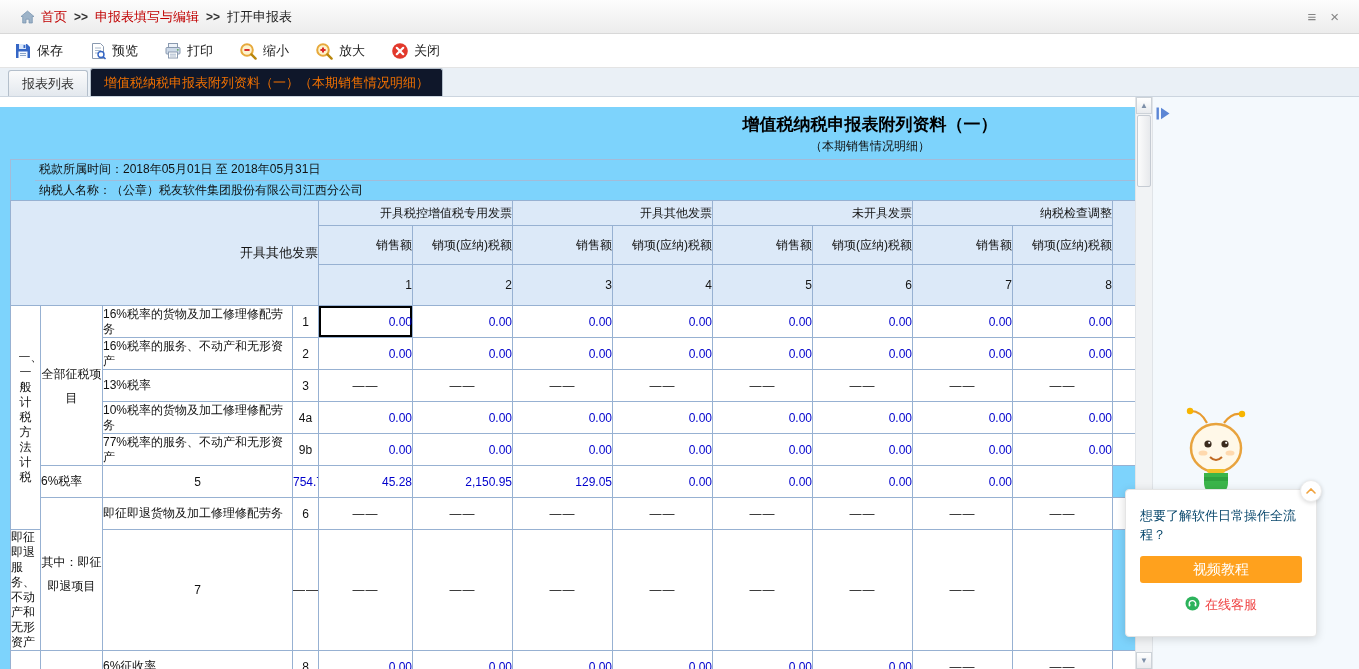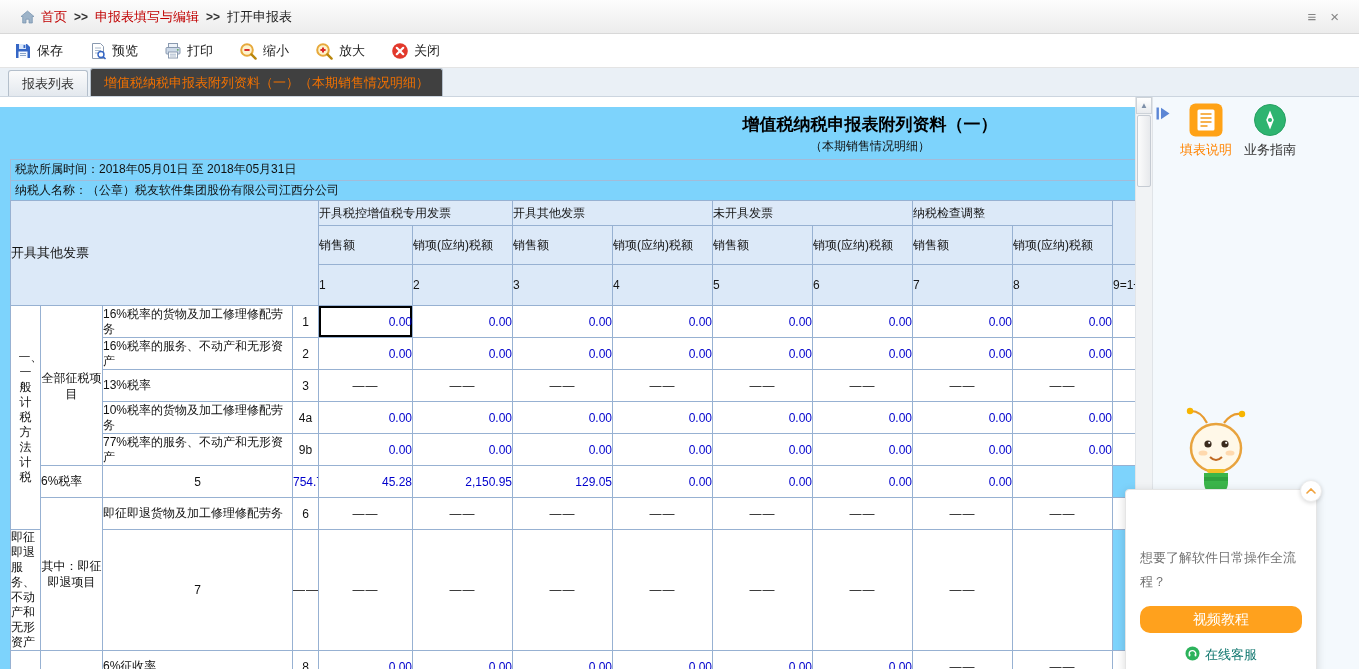--- a/index.html
+++ b/index.html
@@ -31,43 +31,43 @@
   
   .tabbar {
     height:29px; background:#eaf0f6; border-bottom:1px solid #ccd5df;
     display:flex; align-items:flex-end; padding-left:8px; gap:2px;
   }
   .tab {
     height:26px; line-height:25px; padding:0 13px; font-size:13px; color:#333;
     background:linear-gradient(#fbfbfb,#e3e8ee); border:1px solid #b4bfcb; border-bottom:none;
     border-radius:3px 3px 0 0; cursor:pointer; white-space:nowrap;
   }
-  .tab.active { height:28px; line-height:27px; background:#404040; color:#f07000; }
+  .tab.active { height:28px; line-height:27px; background:#0f172a; color:#f07000; }
   
   .content { display:flex; height:572px; }
   .viewport { width:1135px; height:572px; overflow:hidden; flex:none; background:#7dd3fc;margin-top:10px; }
   .form-inner { width:1740px; }
   .form-title { text-align:center; font-weight:bold; font-size:17px; padding-top:8px; line-height:20px; color:#000; }
   .form-subtitle { text-align:center; font-size:12px; margin-top:4px; line-height:15px; color:#111; }
-  .meta { width:1202px; margin:5px 0 0 10px; border:1px solid #a4bbd8; border-bottom:none; font-size:12px; color:#111; }
+  .meta { width:1202px; margin:5px 0 0 10px; border:1px solid #a4bbd8; border-bottom:none; font-size:12px; color:#111;padding-left:24px; }
   .meta-row { height:20px; line-height:19px; padding-left:4px; }
   .meta-row + .meta-row { border-top:1px solid #a4bbd8; }
   
   .ftable { border-collapse:collapse; table-layout:fixed; width:1202px; margin-left:10px; font-size:12px; color:#111; }
   .ftable th, .ftable td { border:1px solid #97b1d2; overflow:hidden; padding:0; }
-  .ftable thead th { background:#dce9f8; font-weight:normal; text-align:left; color:#141414; }
+  .ftable thead th { background:#dce9f8; font-weight:normal; text-align:right; color:#141414; }
   .hr1 th { height:25px; }
   .hr2 th { height:39px; }
   .hr3 th { height:41px; }
   .corner { font-size:13px; }
   .col9num { text-align:left; padding-left:3px; }
   .ftable tbody td { height:32px; background:#fff; }
   .sec-cell { text-align:center; vertical-align:middle; padding:4px 0; }
   .vtxt { width:14px; margin:0 auto; word-break:break-all; line-height:15px; text-align:center; }
-  .subsec-cell { text-align:center; padding:2px 4px; line-height:16px; }
+  .subsec-cell { text-align:center; padding:2px 4px; line-height:24px; }
   .name-cell { text-align:left; padding:2px 3px; line-height:15px; }
   .num-cell { text-align:center; }
   .val-cell { text-align:right; padding-right:8px; color:#0000cc; }
   .val-cell.dash { text-align:center; padding-right:0; color:#222; letter-spacing:1px; }
   .val-cell.selected { box-shadow:inset 0 0 0 2px #000; }
   
   .vscroll { width:17px; height:572px; flex:none; position:relative; background:#f1f3f5; border-left:1px solid #e2e5e8; }
   .vs-btn {
     position:absolute; left:0; width:16px; height:17px; cursor:pointer;
     background:linear-gradient(#ffffff,#e9ebee); border:1px solid #ccd2d8;
@@ -96,26 +96,26 @@
   .popup {
     position:absolute; left:1125px; top:489px; width:192px; min-height:148px; z-index:20;
     background:#fff; border:1px solid #e5e5e5; border-radius:4px;
     box-shadow:0 2px 10px rgba(0,0,0,0.15); padding:16px 14px 12px;
   }
   .pop-chevron {
     position:absolute; top:-10px; right:-6px; width:22px; height:22px; cursor:pointer;
     background:#fff; border:1px solid #ececec; border-radius:50%;
     box-shadow:0 1px 4px rgba(0,0,0,0.15); display:flex; align-items:center; justify-content:center;
   }
-  .pop-q { font-size:13px; color:#737373; line-height:24px;margin-top:40px; }
+  .pop-q { font-size:13px; color:#0c4a6e; line-height:19px; }
   .video-btn {
     display:block; width:100%; height:27px; margin-top:12px; cursor:pointer;
-    background:#ffa11d; color:#fff; border:none; border-radius:10px; font-size:14px; font-family:inherit;
-  }
-  .service { display:flex; align-items:center; justify-content:center; gap:5px; margin-top:13px; color:#0f766e; font-size:13px; cursor:pointer; }
+    background:#ffa11d; color:#fff; border:none; border-radius:3px; font-size:14px; font-family:inherit;
+  }
+  .service { display:flex; align-items:center; justify-content:center; gap:5px; margin-top:13px; color:#ef4444; font-size:13px; cursor:pointer; }
 </style>
 </head>
 <body>
 
 <header class="topbar">
   <span class="home-ic">
     <svg width="15" height="14" viewBox="0 0 15 14">
         <path d="M7.5 1 L14 6.5 H12.3 V13 H9 V9.2 H6 V13 H2.7 V6.5 H1 Z" fill="#9db3c8" stroke="#7490ad" stroke-width="0.7"></path>
       </svg>
   </span>
@@ -408,45 +408,20 @@
     <div class="vs-btn bottom">▼</div>
   </div>
 
   <div class="rpanel">
     <span class="collapse">
       <svg width="15" height="13" viewBox="0 0 15 13">
           <rect x="0.5" y="0.5" width="2.4" height="12" fill="#5b86d5"></rect>
           <path d="M5 0.8 L13.5 6.5 L5 12.2 Z" fill="#5b86d5"></path>
         </svg>
     </span>
-    <div class="ptabs">
-      <div class="ptab">
-        <span class="picon">
-          <svg width="34" height="34" viewBox="0 0 34 34">
-              <rect x="0.5" y="0.5" width="33" height="33" rx="6" fill="#ffa216"></rect>
-              <rect x="8.5" y="6.5" width="17" height="21" rx="1.5" fill="#fff"></rect>
-              <line x1="11.5" y1="11" x2="22.5" y2="11" stroke="#f59f23" stroke-width="1.6"></line>
-              <line x1="11.5" y1="15" x2="22.5" y2="15" stroke="#f59f23" stroke-width="1.6"></line>
-              <line x1="11.5" y1="19" x2="22.5" y2="19" stroke="#f59f23" stroke-width="1.6"></line>
-              <line x1="11.5" y1="23" x2="18.5" y2="23" stroke="#f59f23" stroke-width="1.6"></line>
-            </svg>
-        </span>
-        <div class="plbl orange">填表说明</div>
-      </div>
-      <div class="ptab">
-        <span class="picon">
-          <svg width="34" height="34" viewBox="0 0 34 34">
-              <circle cx="17" cy="17" r="15.5" fill="#2eb470" stroke="#27a062" stroke-width="1"></circle>
-              <path d="M17 7.5 L20.8 17 L17 26.5 L13.2 17 Z" fill="#fff"></path>
-              <circle cx="17" cy="17" r="2.1" fill="#2eb470"></circle>
-            </svg>
-        </span>
-        <div class="plbl">业务指南</div>
-      </div>
-    </div>
     <div class="mascot">
       <svg width="78" height="92" viewBox="0 0 78 92">
         <path d="M30 16 C26 8 20 4 14 4" stroke="#e89b2f" stroke-width="2.2" fill="none"></path>
           <circle cx="13" cy="4" r="3.2" fill="#f7b500"></circle>
         <path d="M47 16 C52 9 58 6 64 7" stroke="#e89b2f" stroke-width="2.2" fill="none"></path>
           <circle cx="65" cy="7" r="3.2" fill="#f7b500"></circle>
         <ellipse cx="39" cy="41" rx="25" ry="24" fill="#fff8e8" stroke="#e8a33d" stroke-width="2.5"></ellipse>
         <circle cx="31" cy="37" r="3.6" fill="#3a2b1e"></circle>
           <circle cx="48" cy="37" r="3.6" fill="#3a2b1e"></circle>
         <circle cx="32.2" cy="35.8" r="1.1" fill="#fff"></circle>

